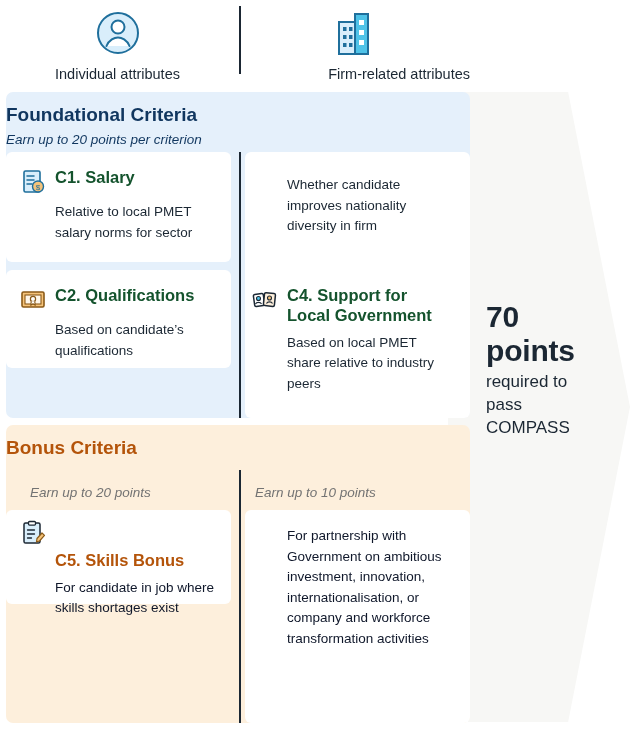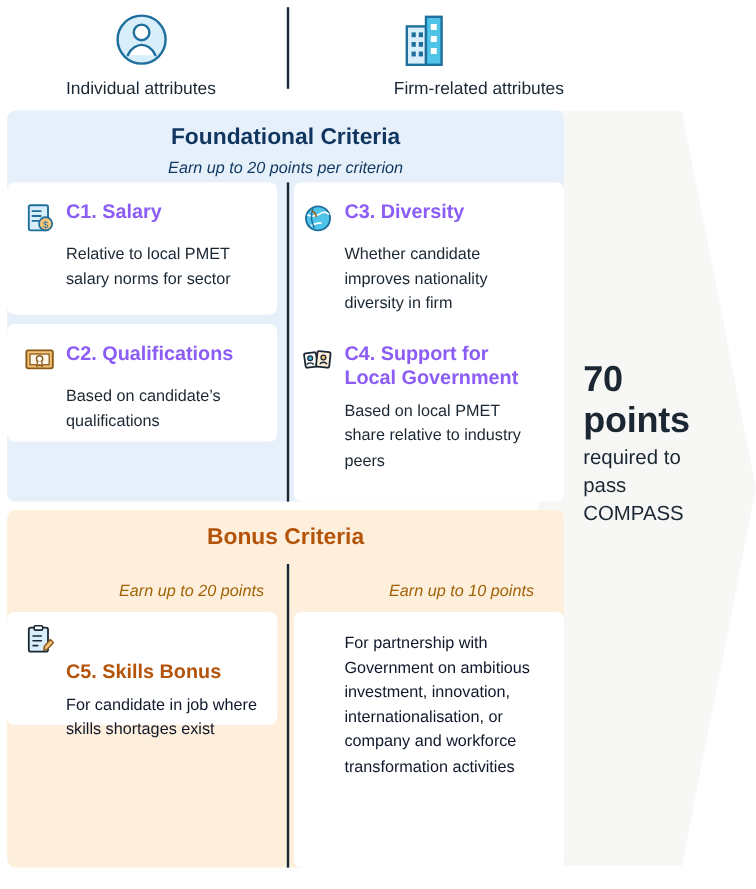--- a/index.html
+++ b/index.html
@@ -109,21 +109,21 @@
     height: 326px;
     background: #e5f0fb;
   }
   .panel.bonus {
     top: 425px;
     height: 298px;
     background: #fdefdc;
   }
 
   .panel-header {
-    text-align: center;
+    text-align: left;
     padding-top: 12px;
   }
   .panel-title {
     font-size: 19px;
     font-weight: bold;
   }
   .panel-title.blue { color: #10365f; }
   .panel-title.orange { color: #b4540a; }
   .panel-sub {
     font-size: 13.5px;
@@ -154,37 +154,37 @@
     width: 26px;
     height: 26px;
     flex: 0 0 26px;
     margin-top: 1px;
   }
   .crit-title {
     font-size: 16.5px;
     font-weight: bold;
     line-height: 1.2;
   }
-  .crit-title.blue { color: #8b5cf6; }
+  .crit-title.blue { color: #14532d; }
   .crit-title.orange { color: #b4540a; margin-top: 32px; }
   .crit-desc {
     font-size: 13.5px;
     line-height: 1.52;
     margin-top: 7px;
     margin-left: 35px;
   }
   .crit-desc.blue { color: #1b2733; }
   .crit-desc.orange { color: #0f172a; }
 
   .bonus-points {
     position: absolute;
     font-size: 13.5px;
     font-style: italic;
-    color: #a16207;
-    text-align: right;
+    color: #737373;
+    text-align: left;
     z-index: 4;
   }
 </style>
 </head>
 <body>
 
 <div class="page">
 
   <div class="pass-arrow"></div>
   <div class="pass-text">
@@ -263,32 +263,20 @@
           <circle cx="13" cy="12" r="2.6" fill="#ffffff" stroke="#8a5a18" stroke-width="1.2"></circle>
           <path d="M11.3 14.3l-.6 4 2.3-1.5 2.3 1.5-.6-4" fill="#ffffff" stroke="#8a5a18" stroke-width="1.1" stroke-linejoin="round"></path>
         </svg>
       </div>
       <div class="crit-title blue">C2. Qualifications</div>
     </div>
     <div class="crit-desc blue">Based on candidate’s qualifications</div>
   </div>
 
   <div class="crit" style="left:252px; top:168px; width:200px;">
-    <div class="crit-head">
-      <div class="crit-icon">
-        <svg width="26" height="26" viewBox="0 0 26 26" xmlns="http://www.w3.org/2000/svg">
-          <circle cx="13" cy="13" r="10" fill="#4fc3e8" stroke="#1f6f9c" stroke-width="1.6"></circle>
-          <path d="M4 10c4 2 8 1 11-1s6-1 7 1" fill="none" stroke="#ffffff" stroke-width="1.4"></path>
-          <path d="M7 19c3-1 6-3 9-2" fill="none" stroke="#ffffff" stroke-width="1.4"></path>
-          <path d="M9 4.5c-2 5-2 11 1 16.5" fill="none" stroke="#1f6f9c" stroke-width="1.2"></path>
-          <path d="M7.5 6.5c2 1 4.5 2.5 4 5.5" fill="#f5c37a" stroke="#8a5a18" stroke-width="1.1"></path>
-        </svg>
-      </div>
-      <div class="crit-title blue">C3. Diversity</div>
-    </div>
     <div class="crit-desc blue">Whether candidate improves nationality diversity in firm</div>
   </div>
 
   <div class="crit" style="left:252px; top:286px; width:200px;">
     <div class="crit-head">
       <div class="crit-icon">
         <svg width="26" height="26" viewBox="0 0 26 26" xmlns="http://www.w3.org/2000/svg">
           <rect x="2" y="7" width="10" height="12" rx="1.5" fill="#ffffff" stroke="#1b2733" stroke-width="1.5" transform="rotate(-8 7 13)"></rect>
           <rect x="12" y="6" width="11" height="13" rx="1.5" fill="#fdefdc" stroke="#1b2733" stroke-width="1.5" transform="rotate(6 17 12)"></rect>
           <circle cx="6.5" cy="11.5" r="2" fill="#4fc3e8" stroke="#1b2733" stroke-width="1.1"></circle>

